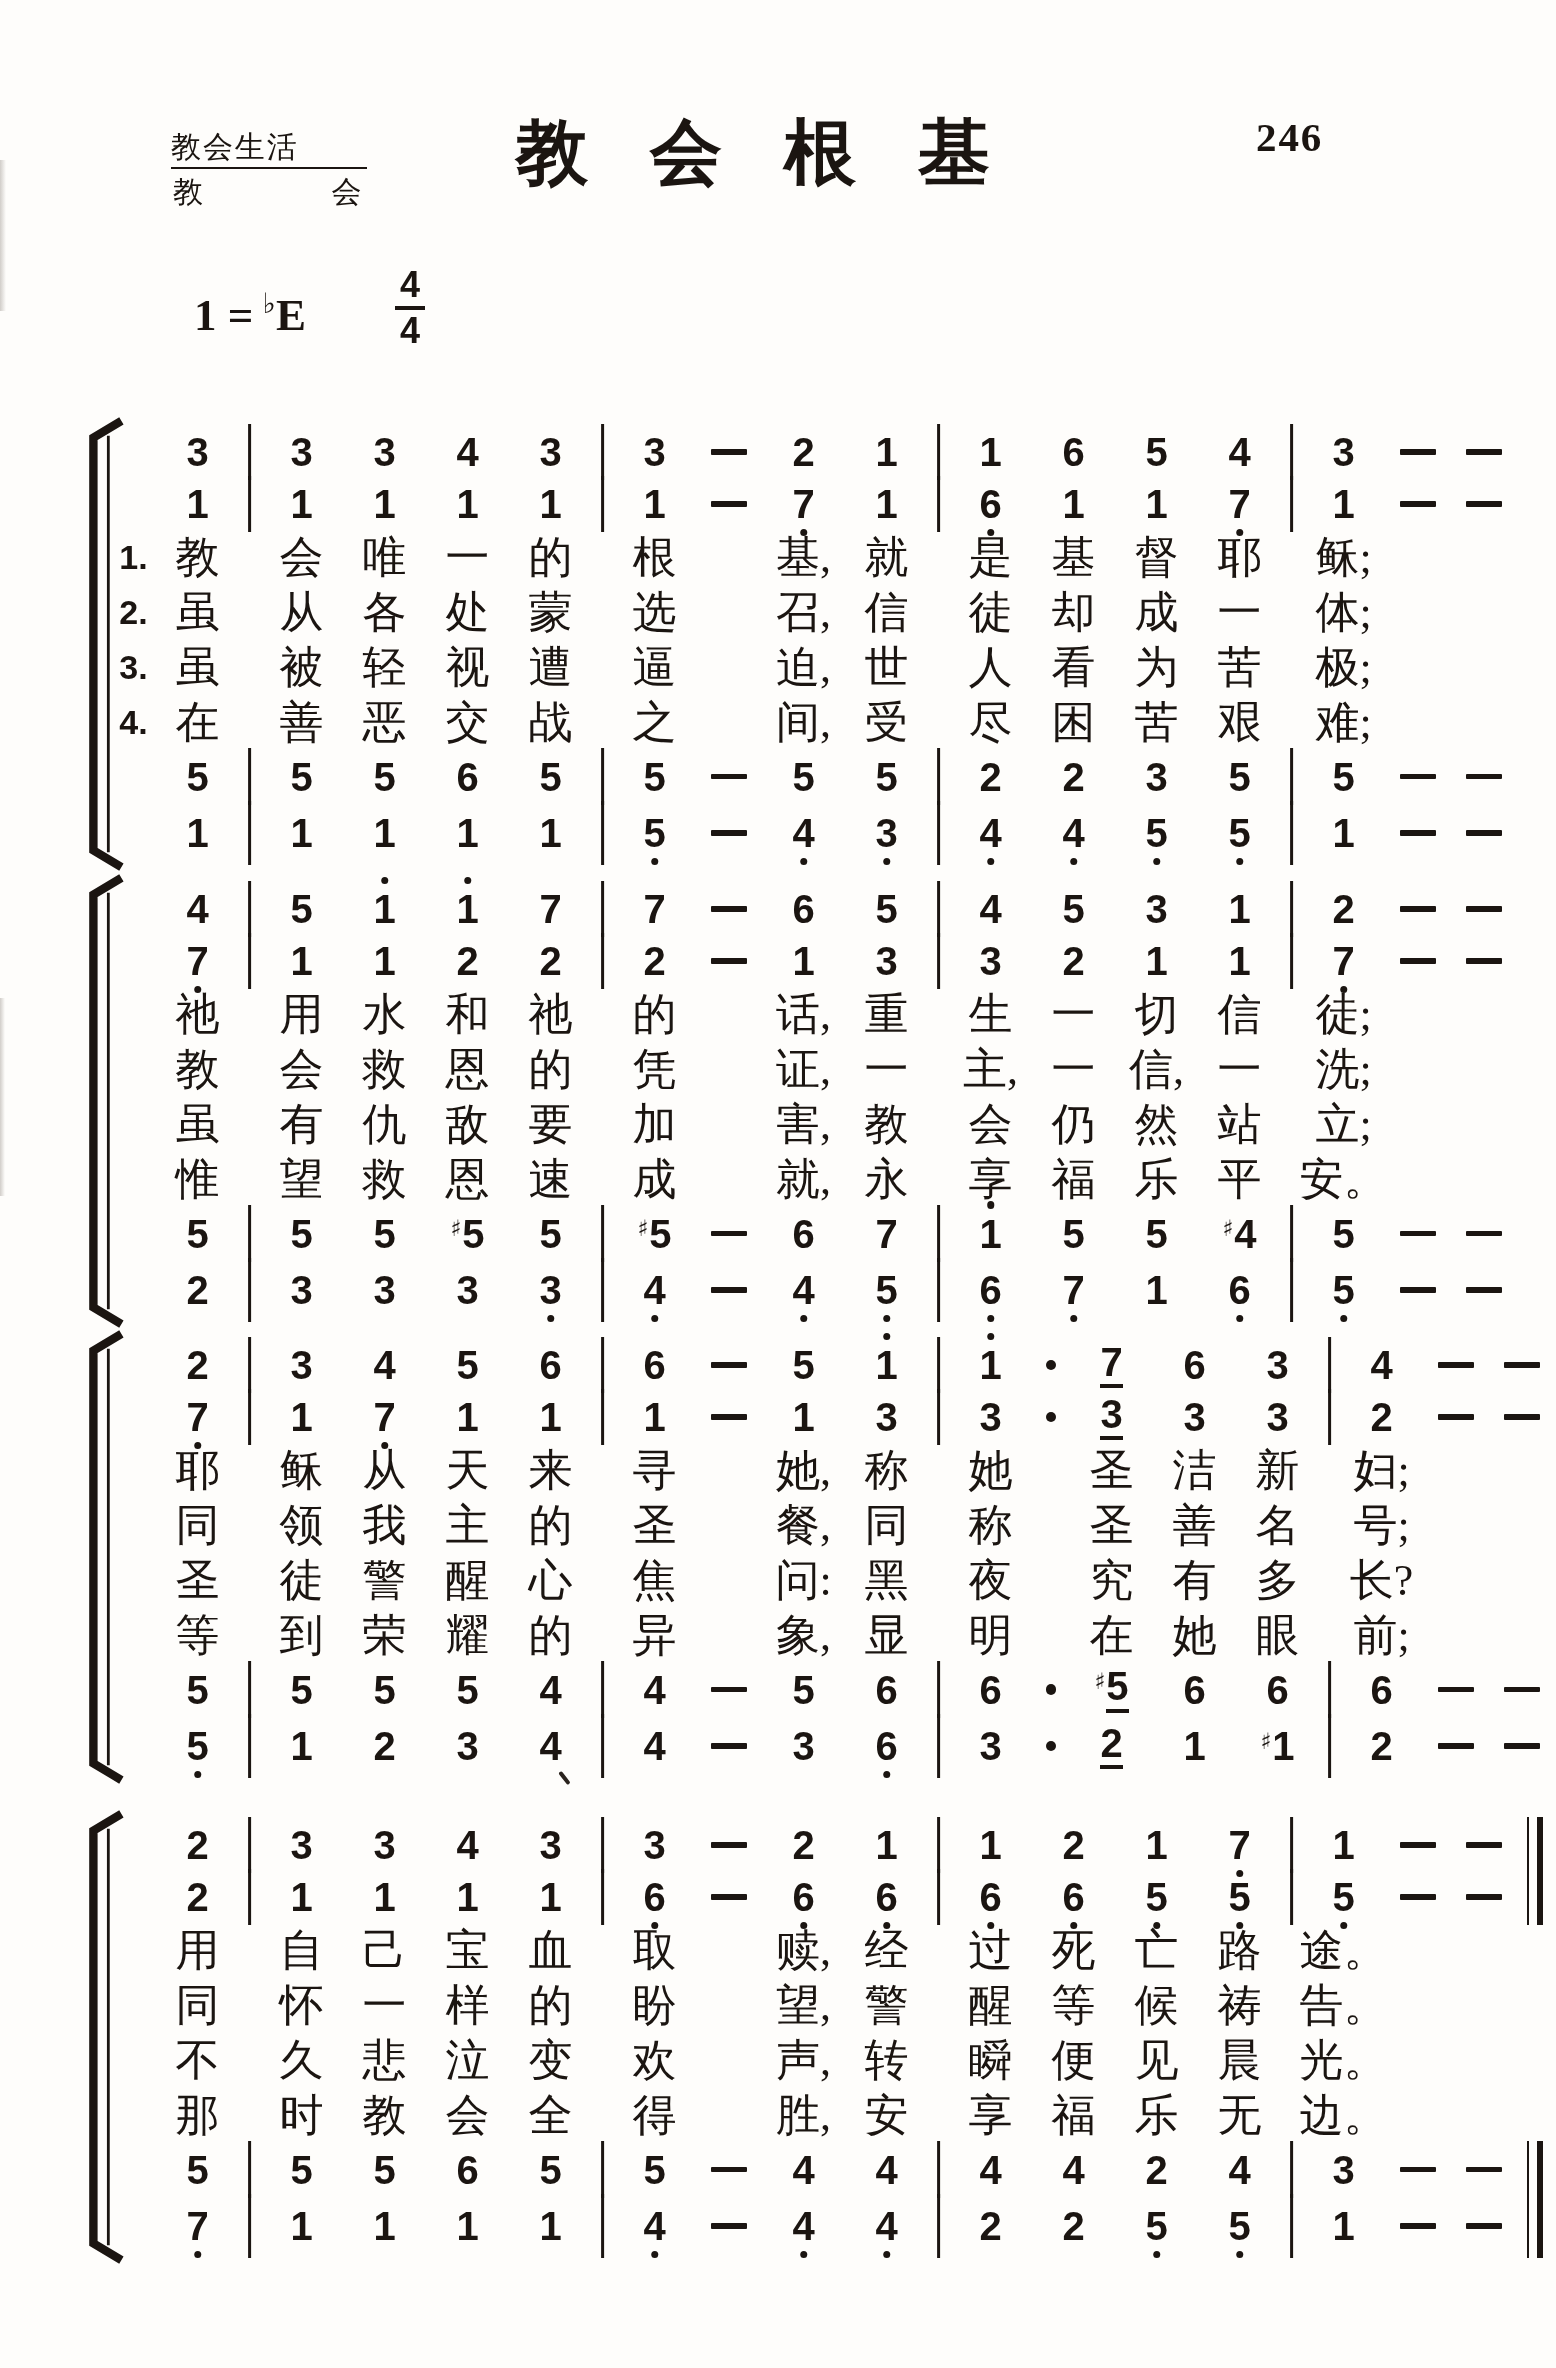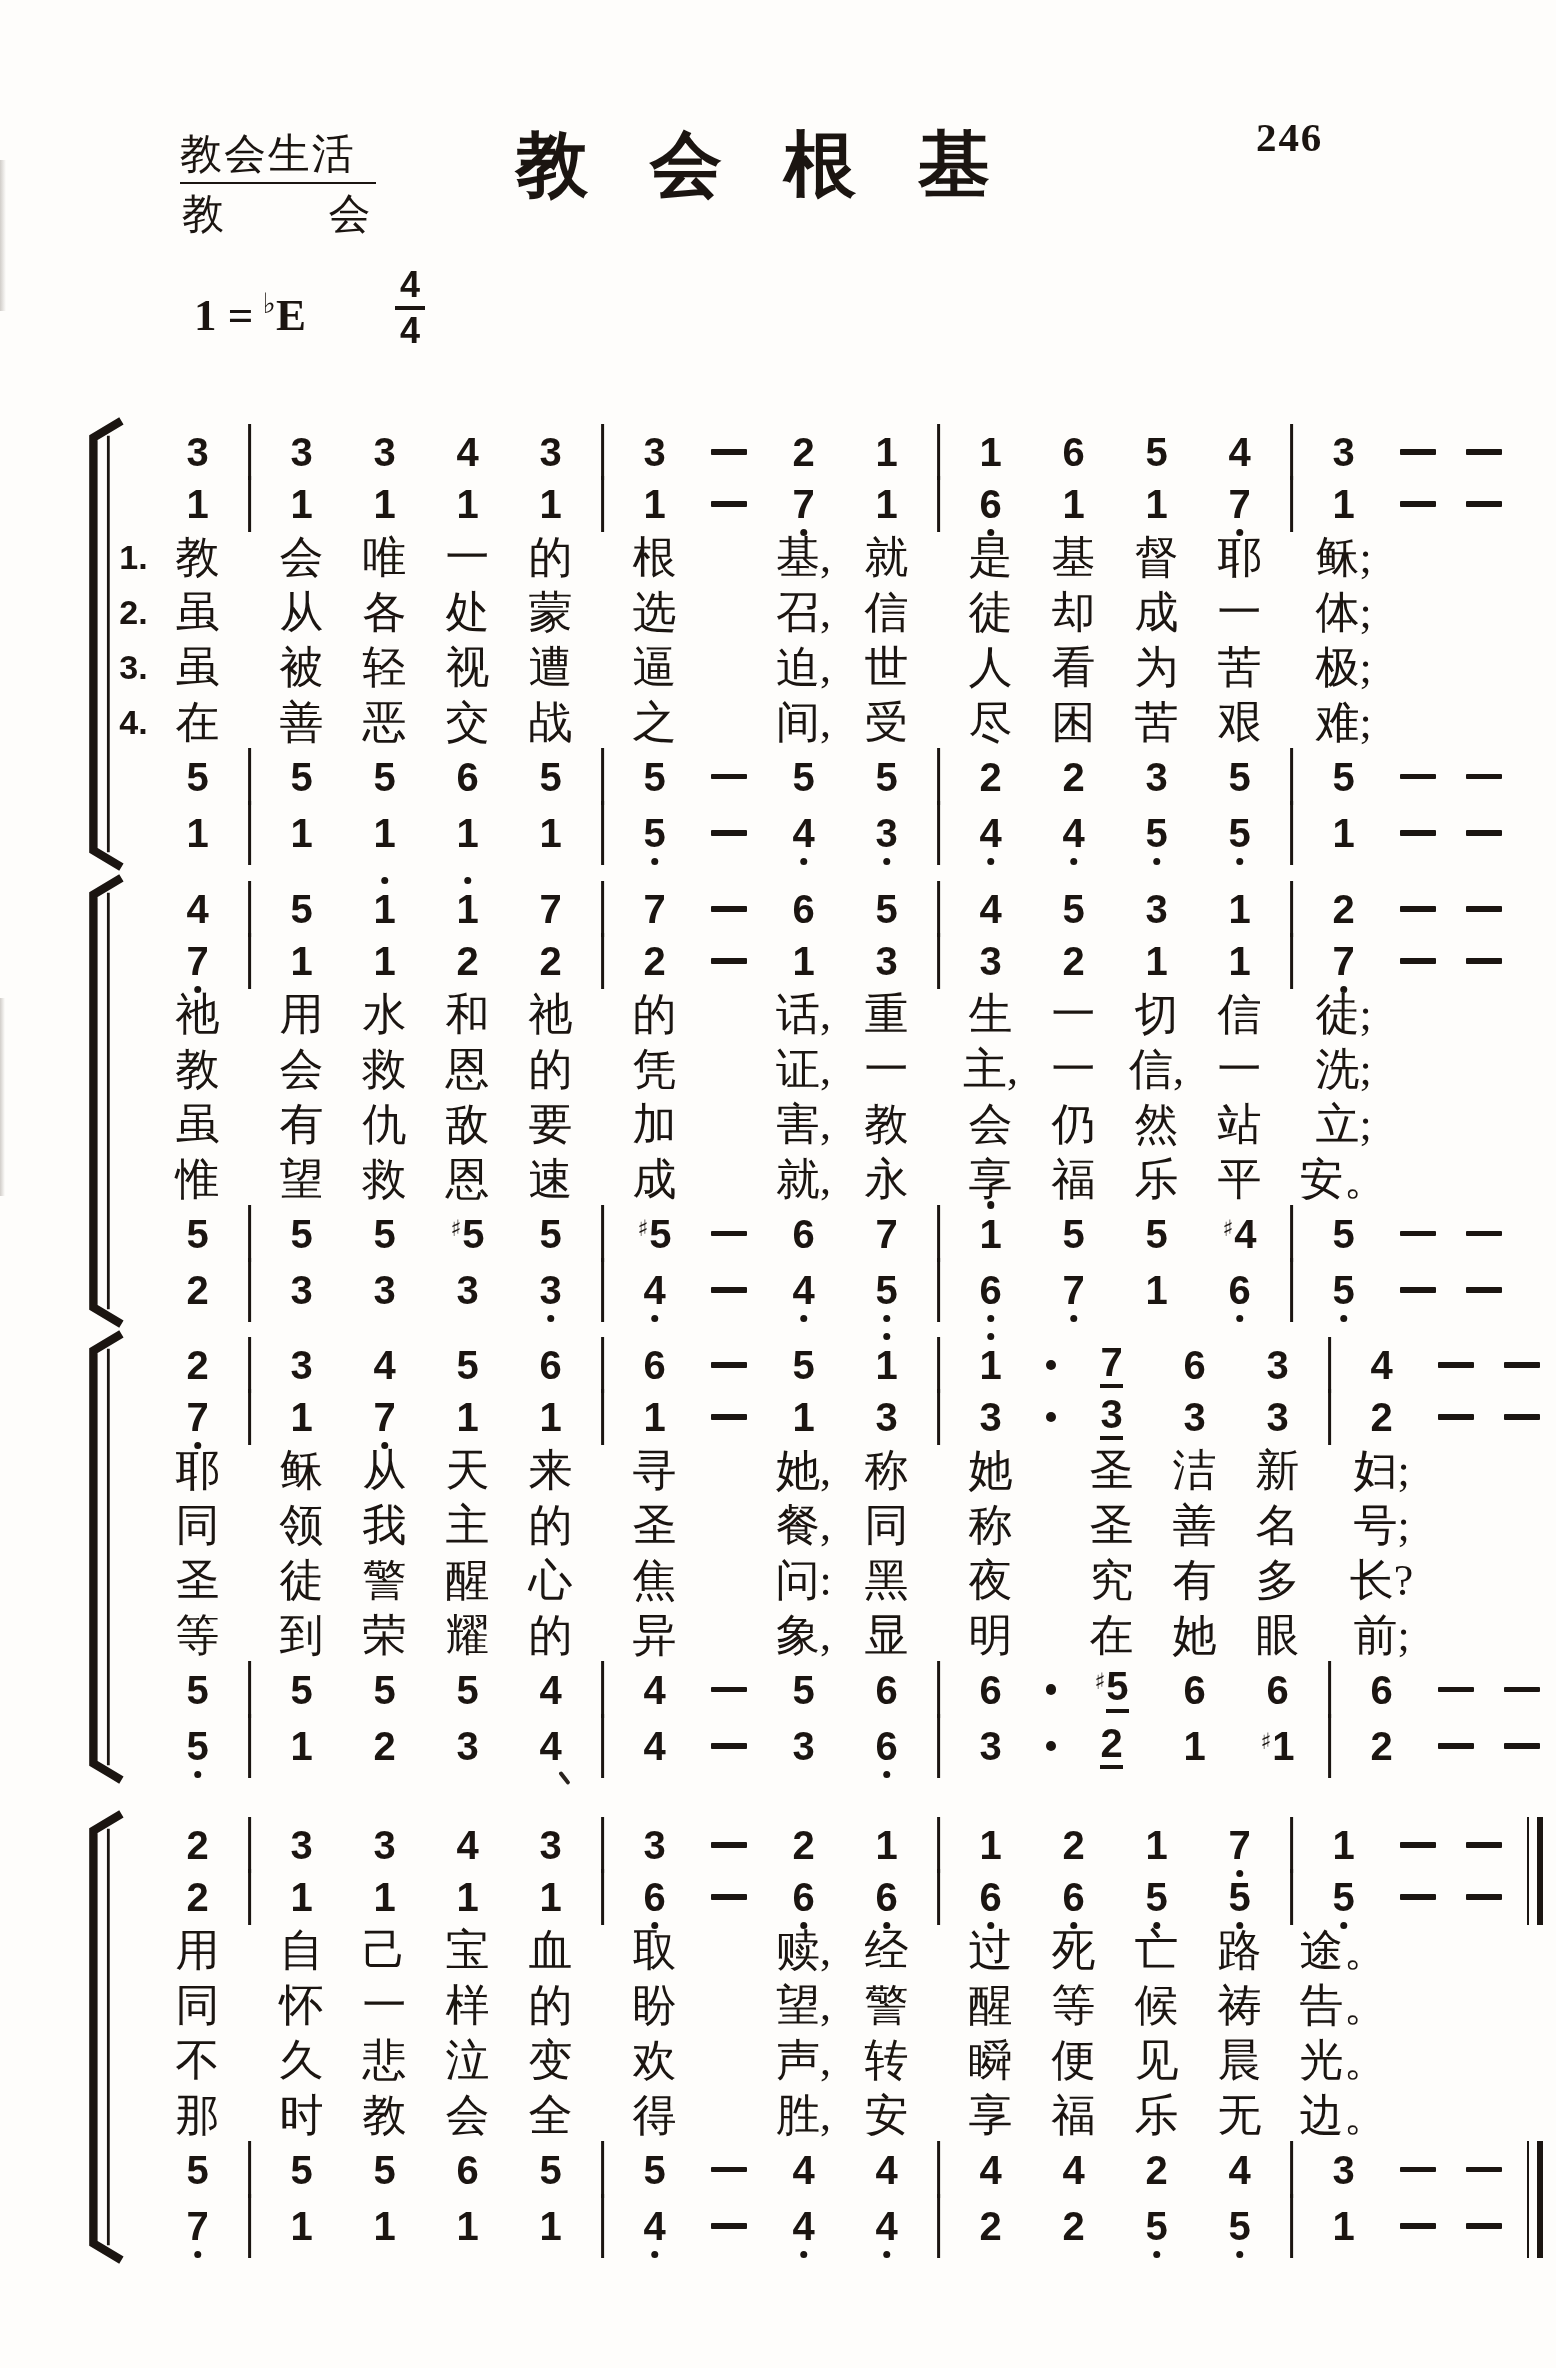--- a/index.html
+++ b/index.html
@@ -2,26 +2,26 @@
 <html style="font-size:15px"><head>
 <meta charset="utf-8">
 <style>
   html,body{margin:0;padding:0;}
   body{
     width:1557px;height:2368px;position:relative;overflow:hidden;
     background:#fefdfb;color:#1b1511;
     font-family:"Liberation Serif", serif;
   }
   
-  .category{position:absolute;left:180px;top:128px;width:196px;font-size:42px;line-height:1.25;}
+  .category{position:absolute;left:171px;top:128px;width:196px;font-size:30px;line-height:1.25;}
   .category .l1{border-bottom:2.8px solid #1b1511;padding-bottom:1.9px;letter-spacing:1.9px;}
   .category .l2{display:flex;justify-content:space-between;padding:3.8px 5.6px 0 1.9px;}
   .page-title{
     position:absolute;left:516px;top:105px;font-size:72px;font-weight:900;
-    font-family:"Liberation Sans", sans-serif;letter-spacing:21px;white-space:nowrap;margin-top:12px;
+    font-family:"Liberation Sans", sans-serif;letter-spacing:21px;white-space:nowrap;
   }
   .hymn-no{position:absolute;left:1256px;top:113px;font-size:41px;font-weight:700;
     font-family:"Liberation Serif", serif;letter-spacing:1.9px;}
   .keysig{position:absolute;left:194px;top:289px;font-size:45px;font-weight:700;white-space:nowrap;}
   .keysig .flat{font-size:28px;position:relative;top:-17px;margin-left:9.4px;font-family:"DejaVu Sans",sans-serif;}
   .timesig{position:absolute;left:395px;top:267px;display:inline-flex;flex-direction:column;align-items:center;
     font-family:"Liberation Sans", sans-serif;font-weight:700;font-size:36px;line-height:1;}
   .timesig .fline{width:30px;height:4.7px;background:#1b1511;margin:2.8px 0;}
   
   .system{position:absolute;left:111px;display:grid;}

